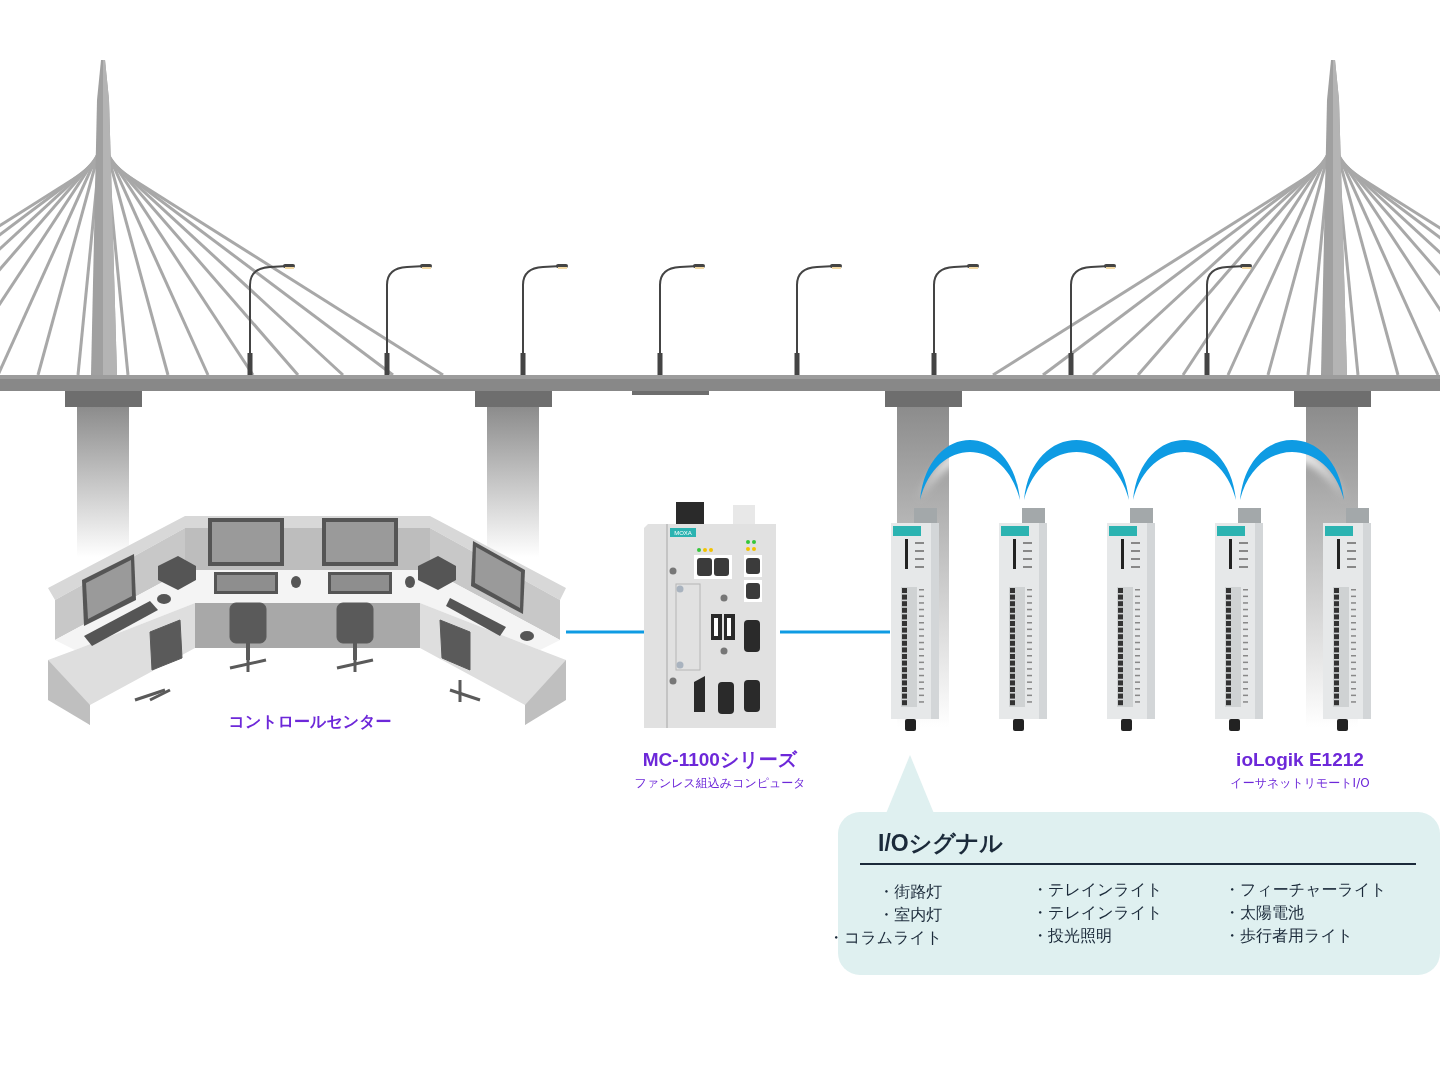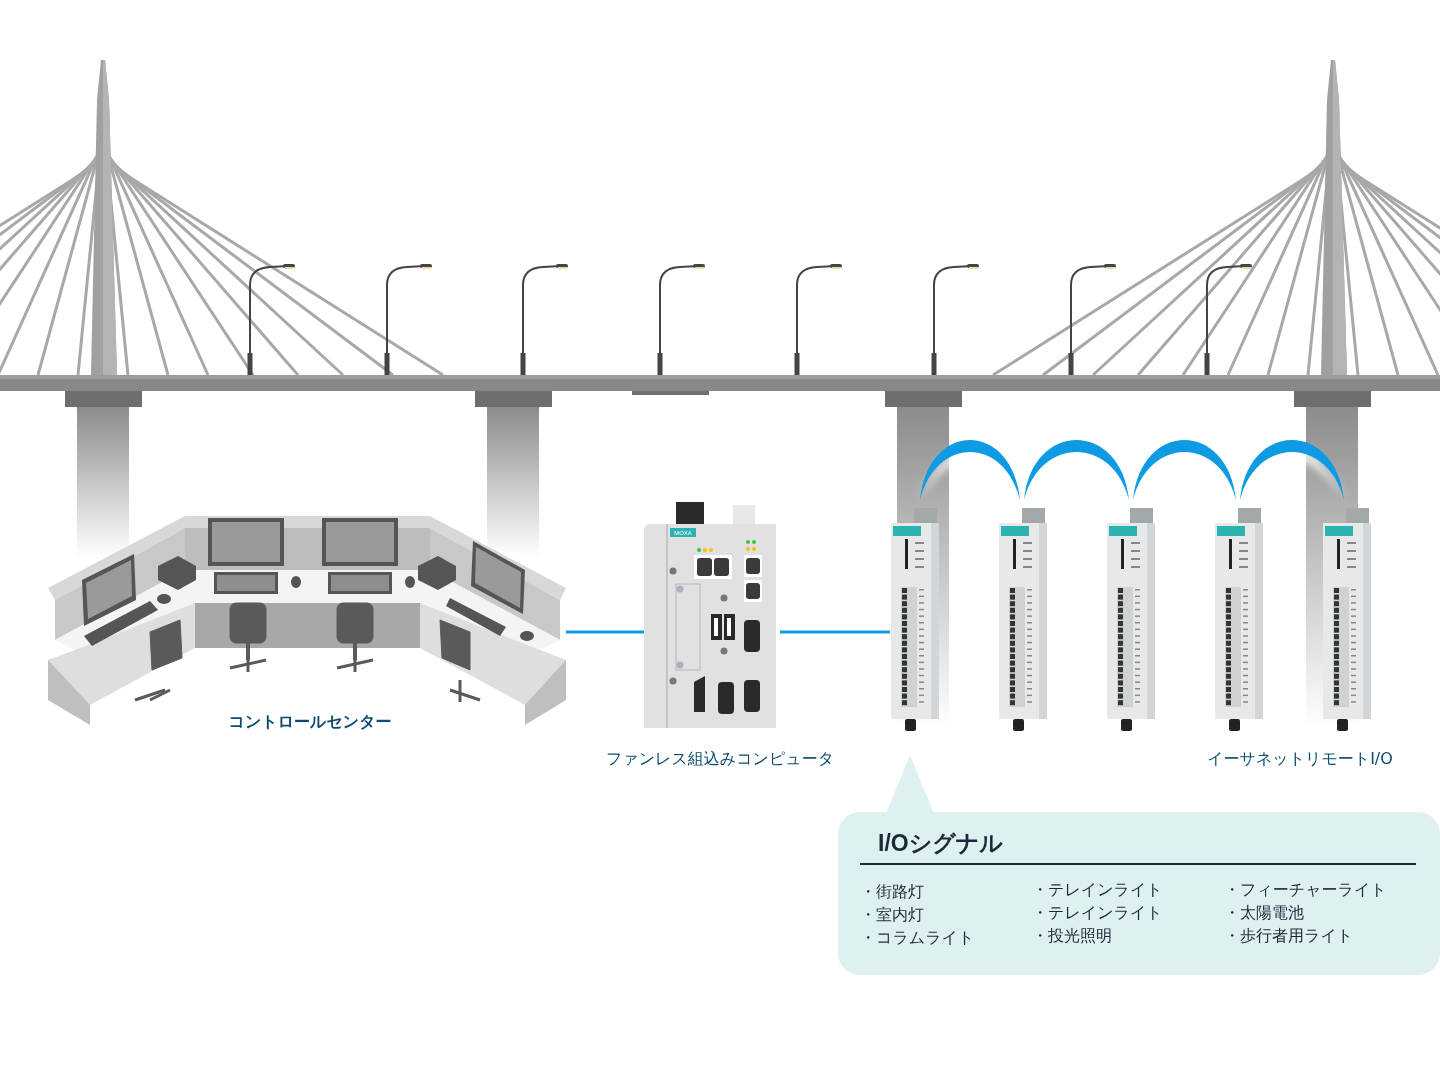--- a/index.html
+++ b/index.html
@@ -1,32 +1,32 @@
 <!DOCTYPE html>
 <html><head>
 <meta charset="utf-8">
 <style>
   html, body { margin:0; padding:0; background:#ffffff; }
   body { width:1440px; height:1080px; position:relative; overflow:hidden;
          font-family:"DejaVu Sans", "Liberation Sans", sans-serif; color:#1b2a3a; }
   #scene { position:absolute; left:0; top:0; width:1440px; height:1080px; }
-  .label { position:absolute; text-align:center; color:#0c4a6e; }
+  .label { position:absolute; text-align:center; color:#6d28d9; }
   .label .title { font-weight:bold; font-size:19px; line-height:24px; font-family:"Liberation Sans", sans-serif; }
-  .label .sub { font-size:16px; line-height:22px; }
+  .label .sub { font-size:12px; line-height:22px; }
   #cc-label { left:190px; top:712px; width:240px; font-size:16px; font-weight:bold; }
   #mc-label { left:560px; top:748px; width:320px; }
   #io-label { left:1170px; top:748px; width:260px; }
   #signal-box { position:absolute; left:838px; top:812px; width:602px; height:163px;
                 background:#dff0f0; border-radius:22px; }
   #signal-title { position:absolute; left:878px; top:828px; font-size:23px; font-weight:bold;
                   font-family:"Liberation Sans", sans-serif; }
   #signal-rule { position:absolute; left:860px; top:863px; width:556px; height:2px; background:#1b2a3a; }
   .sig-col { position:absolute; top:880px; font-size:16px; line-height:23px; }
   .sig-col div::before { content:"・"; }
-  #sig-col-0 { left:860px; }
+  #sig-col-0 { left:828px;text-align:right; }
   #sig-col-1 { left:1032px;font-family:Liberation Mono, monospace; }
   #sig-col-2 { left:1224px;font-family:Liberation Mono, monospace; }
 </style>
 </head>
 <body>
 
 <svg id="scene" viewBox="0 0 1440 1080" xmlns="http://www.w3.org/2000/svg">
   <defs>
     <linearGradient id="pierGrad" x1="0" y1="0" x2="0" y2="1">
       <stop offset="0" stop-color="#8c8c8c"></stop>
@@ -511,24 +511,26 @@
         <rect x="1337" y="719" width="11" height="12" rx="2" fill="#222"></rect>
       </g>
     </g>
 
   <polygon points="910,755 885,816 935,816" fill="#dff0f0"></polygon>
 </svg>
 
 <div id="cc-label" class="label">コントロールセンター</div>
 
 <div id="mc-label" class="label">
+  <div class="title">MC-1100シリーズ</div>
   <div class="sub">ファンレス組込みコンピュータ</div>
 </div>
 
 <div id="io-label" class="label">
+  <div class="title">ioLogik E1212</div>
   <div class="sub">イーサネットリモートI/O</div>
 </div>
 
 <div id="signal-box"></div>
 <div id="signal-title">I/Oシグナル</div>
 <div id="signal-rule"></div>
 <div id="sig-col-0" class="sig-col">
   <div>街路灯</div>
   <div>室内灯</div>
   <div>コラムライト</div>

